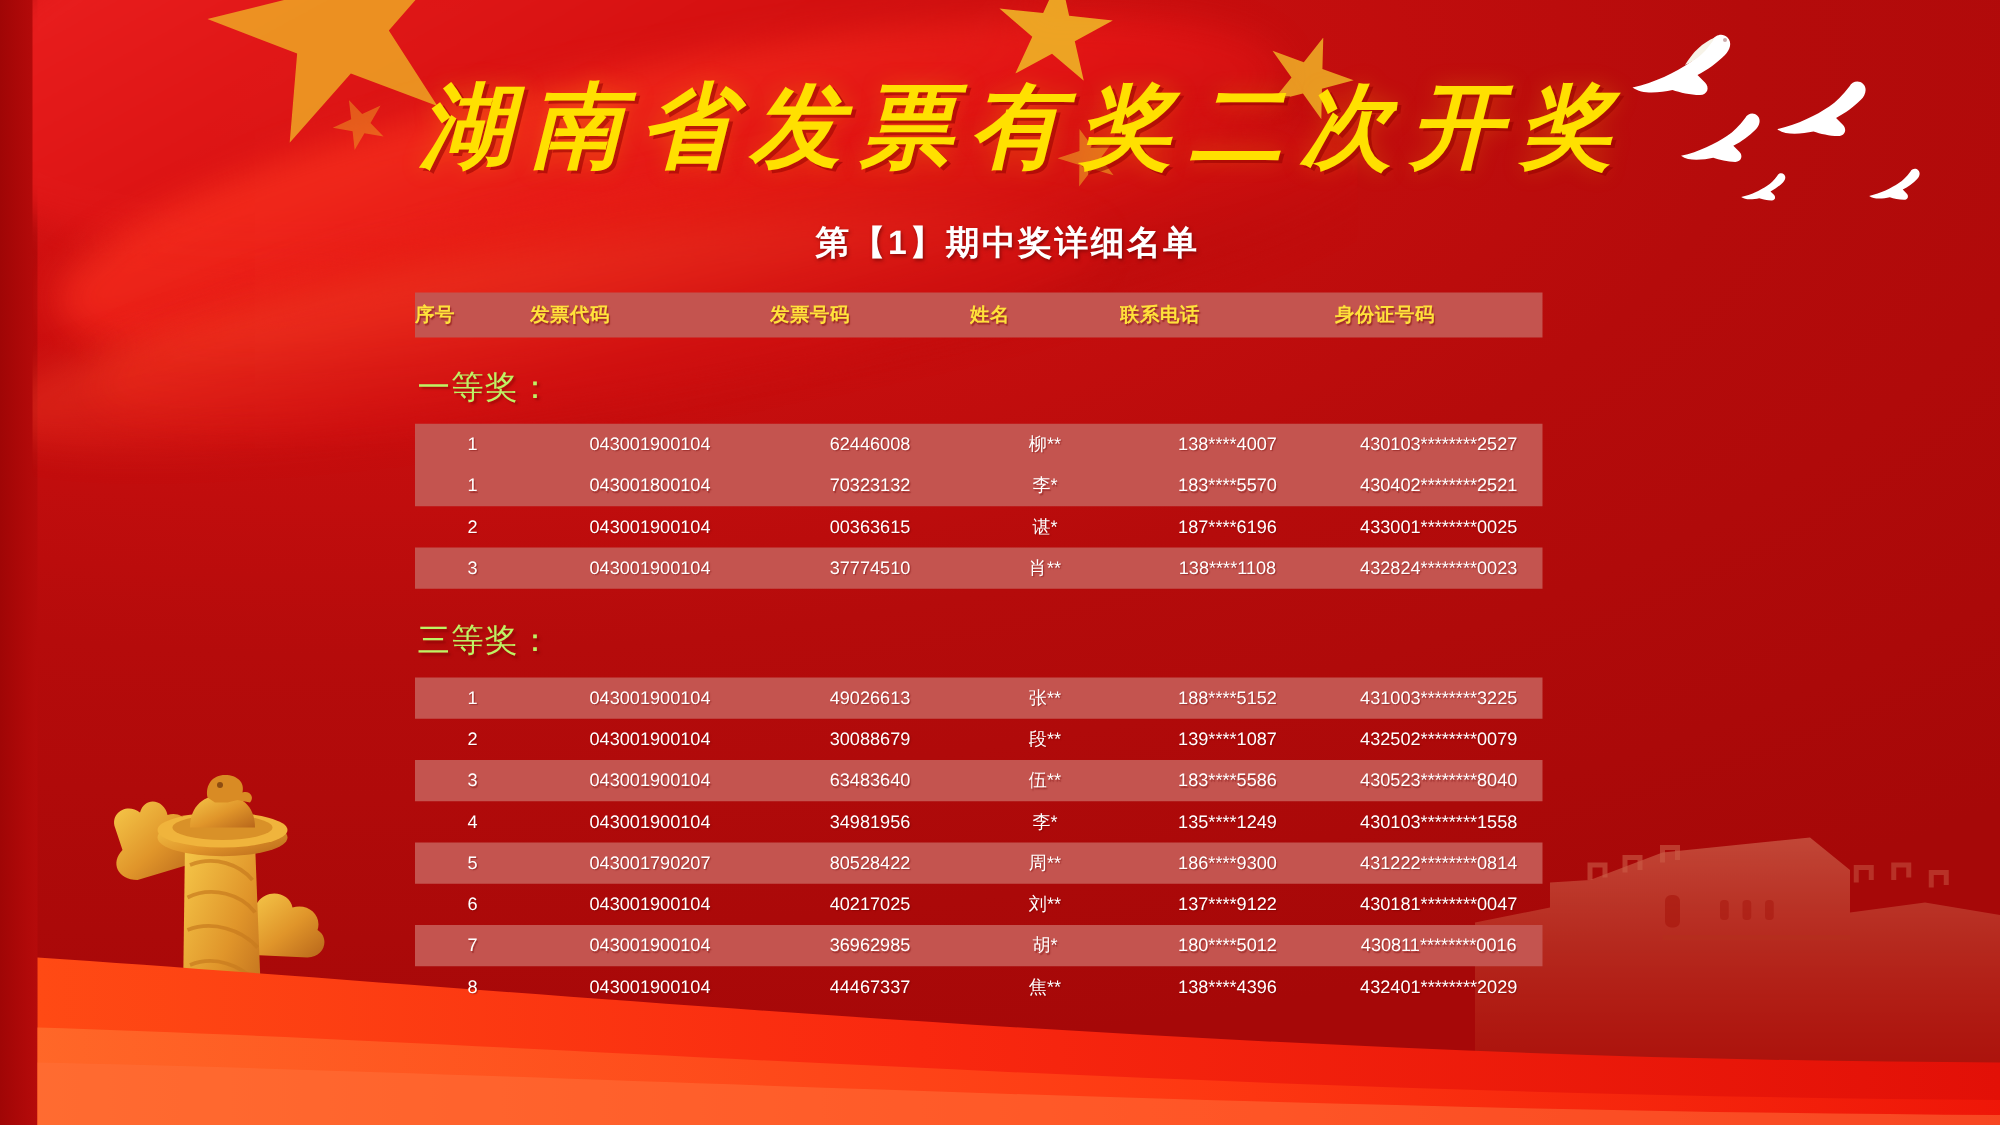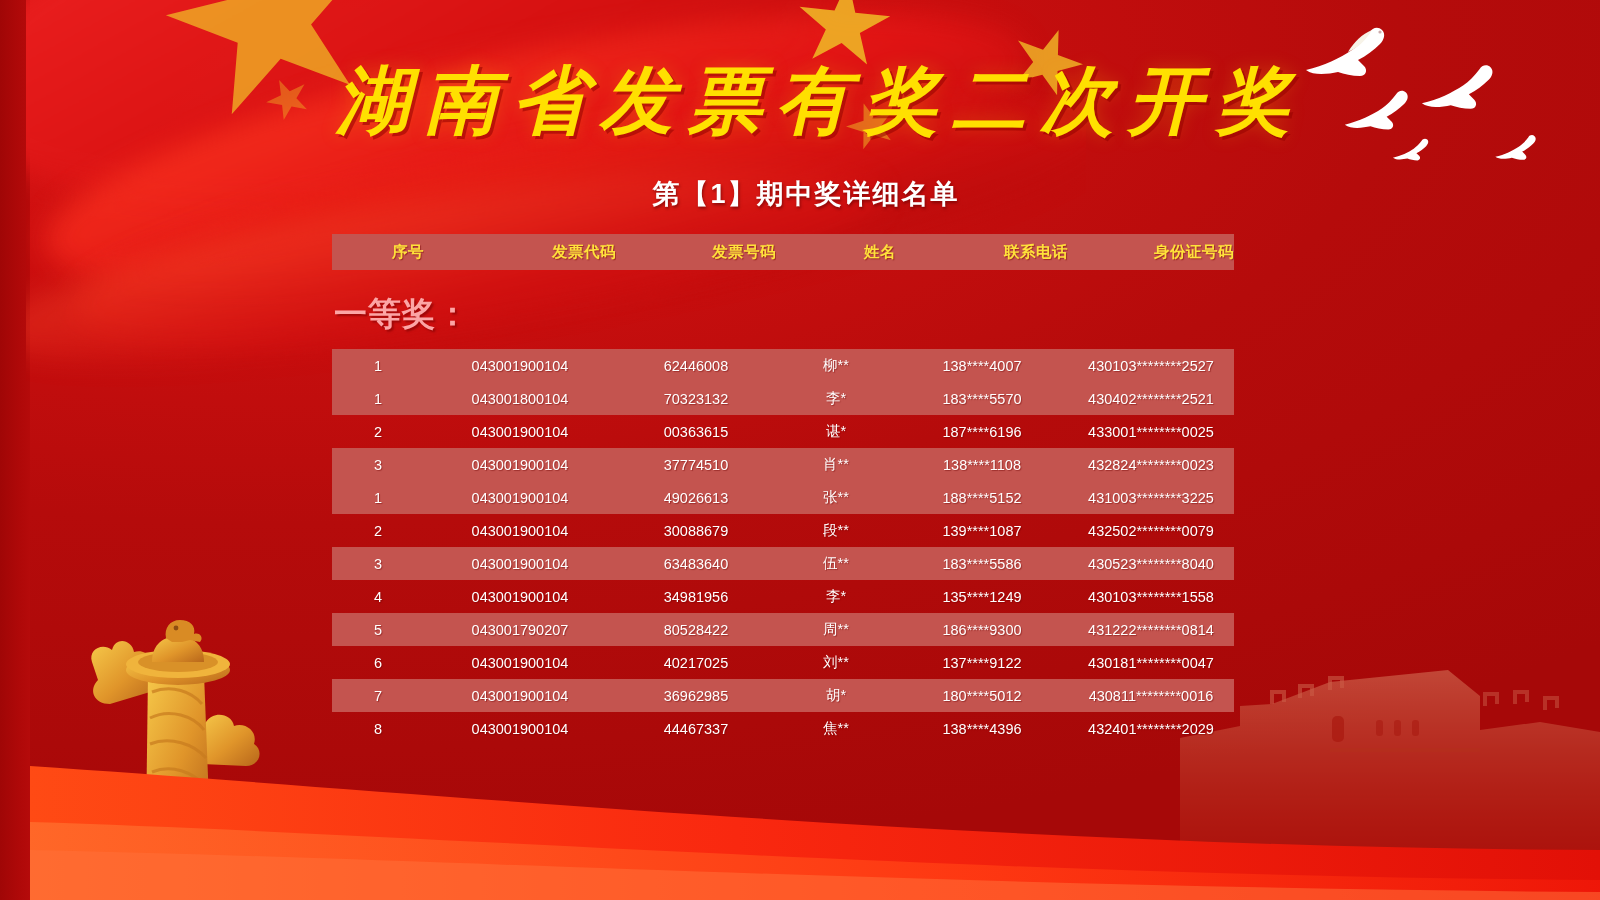--- a/index.html
+++ b/index.html
@@ -126,29 +126,29 @@
 
   .head-row {
     background: #c4544f;
     height: 36px;
     margin-bottom: 0;
   }
   .head-row .cell {
     color: #ffe23a;
     font-size: 15.5px;
     font-weight: 700;
-    text-align: right;
+    text-align: left;
     letter-spacing: .5px;
     text-shadow: 1px 1px 1px rgba(120,0,0,.5);
   }
 
   .prize-label {
-    color: #fca5a5;
-    font-size: 33px;
-    font-weight: 700;
+    color: #bef264;
+    font-size: 26px;
+    font-weight: 400;
     letter-spacing: 1px;
     text-shadow: 2px 2px 2px rgba(120,0,0,.55);
     padding-left: 2px;
   }
   .prize-1 { margin-top: 22px; margin-bottom: 12px; }
   .prize-2 { margin-top: 24px; margin-bottom: 12px; }
   .prize-3 { margin-top: 24px; margin-bottom: 12px; }
 
   .data-row .cell {
     color: #ffffff;
@@ -320,20 +320,21 @@
     </div>
     <div class="grid-row data-row alt">
       <div class="cell">3</div>
       <div class="cell">043001900104</div>
       <div class="cell">37774510</div>
       <div class="cell">肖**</div>
       <div class="cell">138****1108</div>
       <div class="cell">432824********0023</div>
     </div>
 
+    <div class="prize-label prize-3">三等奖：</div>
     <div class="grid-row data-row alt">
       <div class="cell">1</div>
       <div class="cell">043001900104</div>
       <div class="cell">49026613</div>
       <div class="cell">张**</div>
       <div class="cell">188****5152</div>
       <div class="cell">431003********3225</div>
     </div>
     <div class="grid-row data-row plain">
       <div class="cell">2</div>

